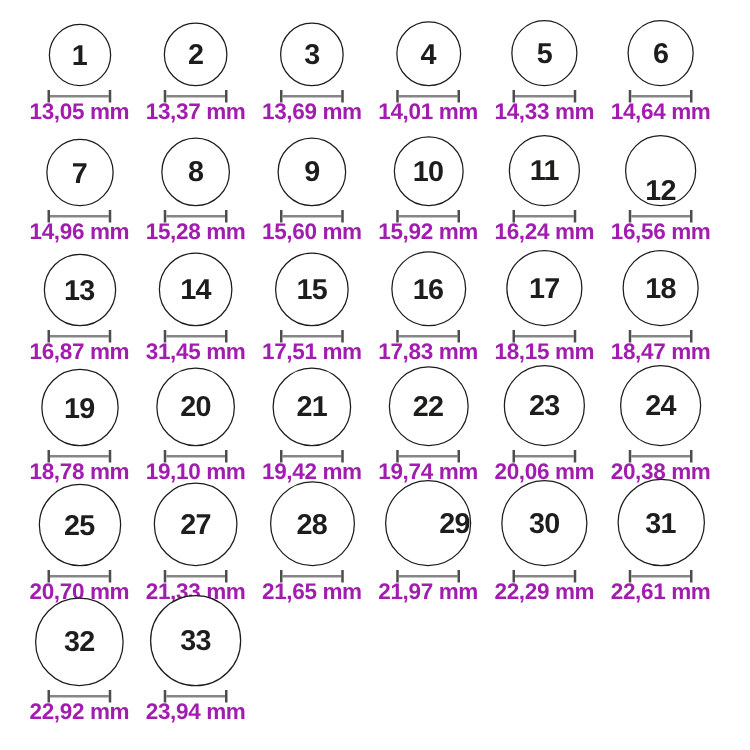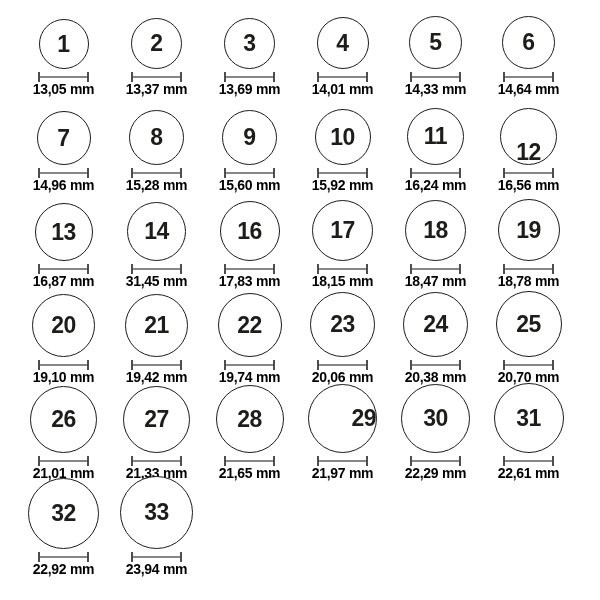--- a/index.html
+++ b/index.html
@@ -57,23 +57,23 @@
     height: 10px;
     background: #4d4d4d;
     flex-shrink: 0;
   }
   .hline {
     flex: 1;
     height: 2px;
     background: #868686;
   }
   .mm-label {
-    font-size: 14px;
+    font-size: 18px;
     font-weight: bold;
-    color: #000000;
+    color: #a21caf;
     letter-spacing: -0.3px;
     line-height: 15px;
     white-space: nowrap;
   }
 </style>
 </head>
 <body>
 
 <div class="chart-grid">
   <div class="cell">
@@ -237,20 +237,31 @@
       <span class="num">14</span>
     </div>
     <div class="dim">
       <span class="tick"></span>
       <span class="hline"></span>
       <span class="tick"></span>
     </div>
     <div class="mm-label">31,45 mm</div>
   </div>
 
+  <div class="cell">
+    <div class="circle" style="width: 59px; height: 59px;">
+      <span class="num">15</span>
+    </div>
+    <div class="dim">
+      <span class="tick"></span>
+      <span class="hline"></span>
+      <span class="tick"></span>
+    </div>
+    <div class="mm-label">17,51 mm</div>
+  </div>
 
   <div class="cell">
     <div class="circle" style="width: 60px; height: 60px;">
       <span class="num">16</span>
     </div>
     <div class="dim">
       <span class="tick"></span>
       <span class="hline"></span>
       <span class="tick"></span>
     </div>
@@ -358,31 +369,20 @@
       <span class="num">25</span>
     </div>
     <div class="dim">
       <span class="tick"></span>
       <span class="hline"></span>
       <span class="tick"></span>
     </div>
     <div class="mm-label">20,70 mm</div>
   </div>
 
-  <div class="cell">
-    <div class="circle" style="width: 67px; height: 67px;">
-      <span class="num">26</span>
-    </div>
-    <div class="dim">
-      <span class="tick"></span>
-      <span class="hline"></span>
-      <span class="tick"></span>
-    </div>
-    <div class="mm-label">21,01 mm</div>
-  </div>
 
   <div class="cell">
     <div class="circle" style="width: 67px; height: 67px;">
       <span class="num">27</span>
     </div>
     <div class="dim">
       <span class="tick"></span>
       <span class="hline"></span>
       <span class="tick"></span>
     </div>

